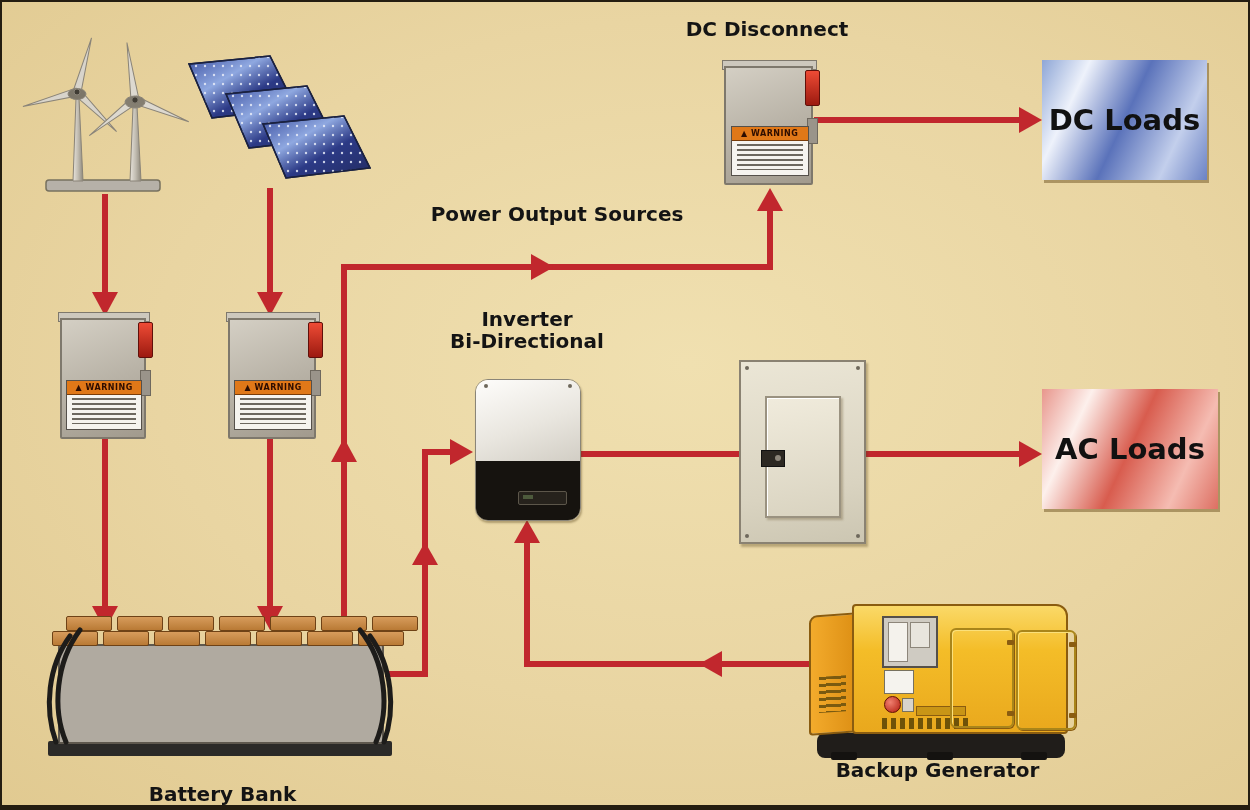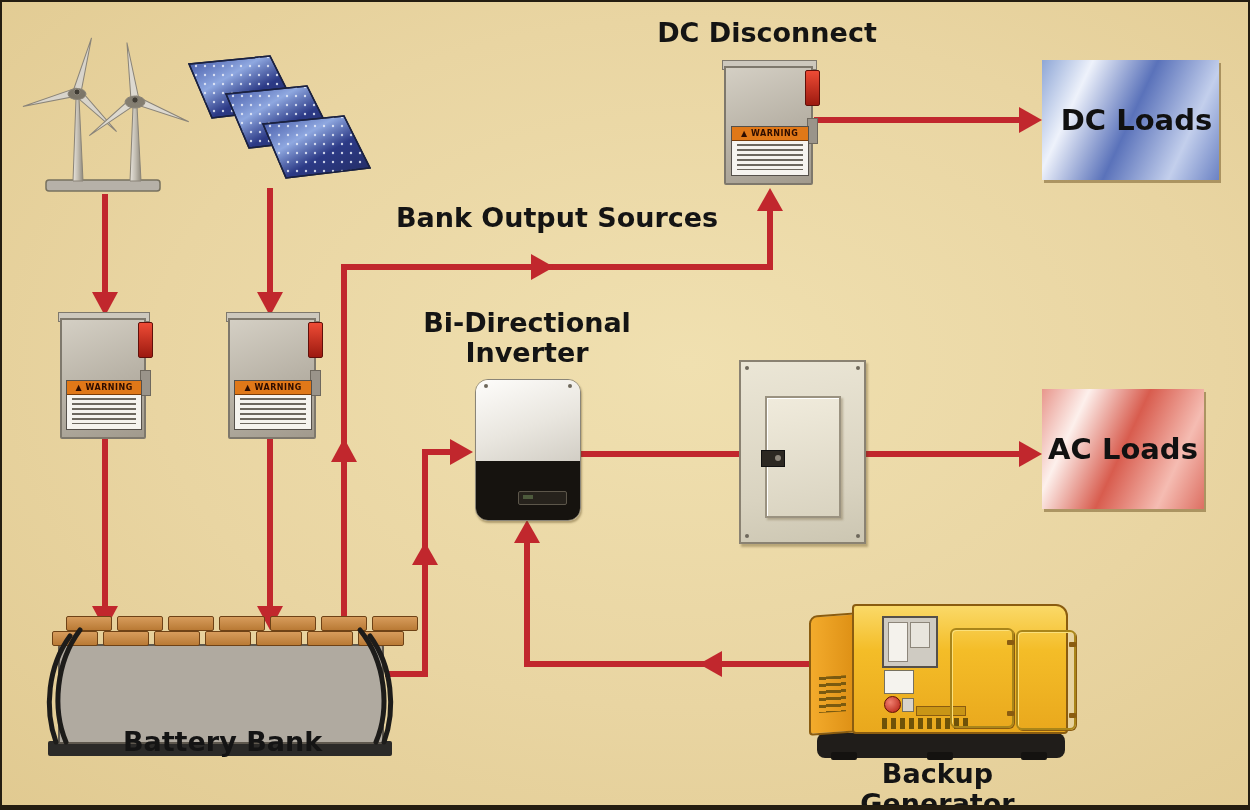--- a/index.html
+++ b/index.html
@@ -10,30 +10,30 @@
     font-family:"DejaVu Sans","Liberation Sans",sans-serif;
     overflow:hidden;
   }
   .abs{position:absolute;}
   
   #wires{position:absolute;left:0;top:0;z-index:1;}
   .device{position:absolute;z-index:2;}
   .lbl{position:absolute;z-index:3;color:#141414;font-weight:bold;text-align:center;line-height:1.12;}
 
   
-  .lbl-big{font-size:27px;text-align:center;}
+  .lbl-big{font-size:20px;text-align:center;}
   
   .loadbox{
     position:absolute;z-index:2;display:flex;align-items:center;justify-content:center;
     font-weight:bold;font-size:29px;color:#111;
     box-shadow:2px 3px 0 rgba(120,95,45,.55);
   }
   #dc-loads{left:1040px;top:58px;width:165px;height:120px;
-    background:linear-gradient(115deg,#8ea6d6 0%,#eef2fb 22%,#5a72ba 50%,#c3cfec 78%,#6b82c4 100%);padding-left:12px;}
-  #ac-loads{left:1040px;top:387px;width:162px;height:120px;
+    background:linear-gradient(115deg,#8ea6d6 0%,#eef2fb 22%,#5a72ba 50%,#c3cfec 78%,#6b82c4 100%);}
+  #ac-loads{left:1040px;top:387px;width:176px;height:120px;
     background:linear-gradient(115deg,#e8968c 0%,#fdf0ec 22%,#d85c4e 50%,#f5bcb2 78%,#dd6f62 100%);}
 
   
   .disco{position:absolute;z-index:2;}
   .disco .lip{position:absolute;left:-2px;right:0;top:0;height:8px;background:#cdc8bd;border:1px solid #7e786c;}
   .disco .body{position:absolute;left:0;right:4px;top:6px;bottom:0;
     background:linear-gradient(160deg,#d4cfc4 0%,#b7b1a5 55%,#a19a8d 100%);
     border:2px solid #7e786c;border-radius:0 0 2px 2px;}
   .disco .handle{position:absolute;right:-3px;top:10px;width:13px;height:34px;
     background:linear-gradient(180deg,#ee4b35,#9c1a10);border:1px solid #60100a;border-radius:2px;}
@@ -327,26 +327,26 @@
       </div>
       <div class="door d2">
         <span class="hinge" style="right:-2px;top:10px;"></span>
           <span class="hinge" style="right:-2px;bottom:10px;"></span>
       </div>
     </div>
   </div>
 
   <div class="lbl lbl-big" style="left:645px;top:16px;width:240px;">DC Disconnect</div>
 
-  <div class="lbl lbl-big" style="left:390px;top:201px;width:330px;">Bank Output Sources</div>
+  <div class="lbl lbl-big" style="left:390px;top:201px;width:330px;">Power Output Sources</div>
 
   <div class="lbl lbl-big" style="left:420px;top:306px;width:210px;">
+    <div>Inverter</div>
     <div>Bi-Directional</div>
-    <div>Inverter</div>
-  </div>
-
-
-  <div class="lbl lbl-big" style="left:88px;top:725px;width:265px;">Battery Bank</div>
+  </div>
+
+
+  <div class="lbl lbl-big" style="left:88px;top:781px;width:265px;">Battery Bank</div>
 
   <div class="lbl lbl-big" style="left:798px;top:757px;width:275px;">Backup Generator</div>
 
 
 </div>
 
 </body></html>

